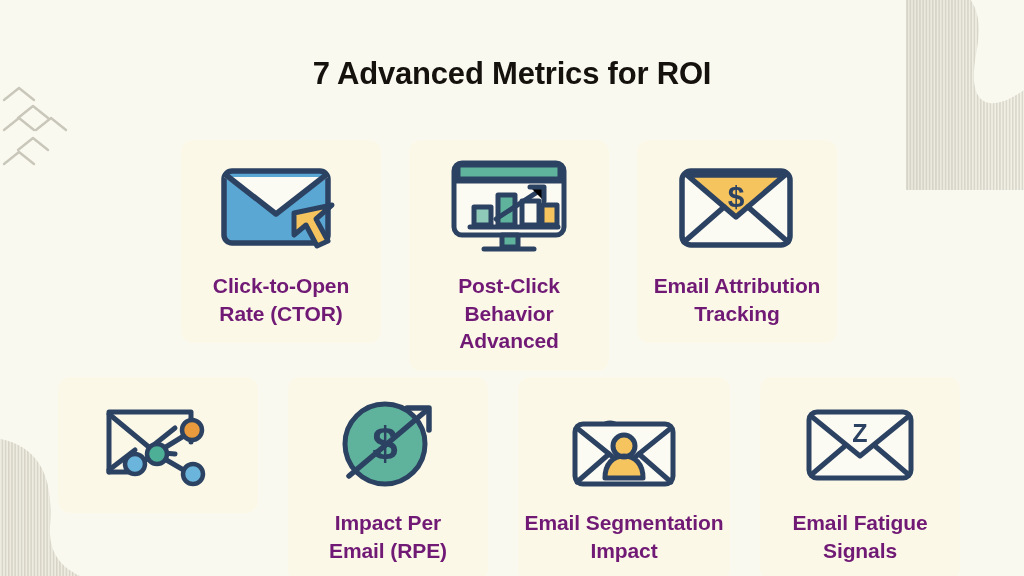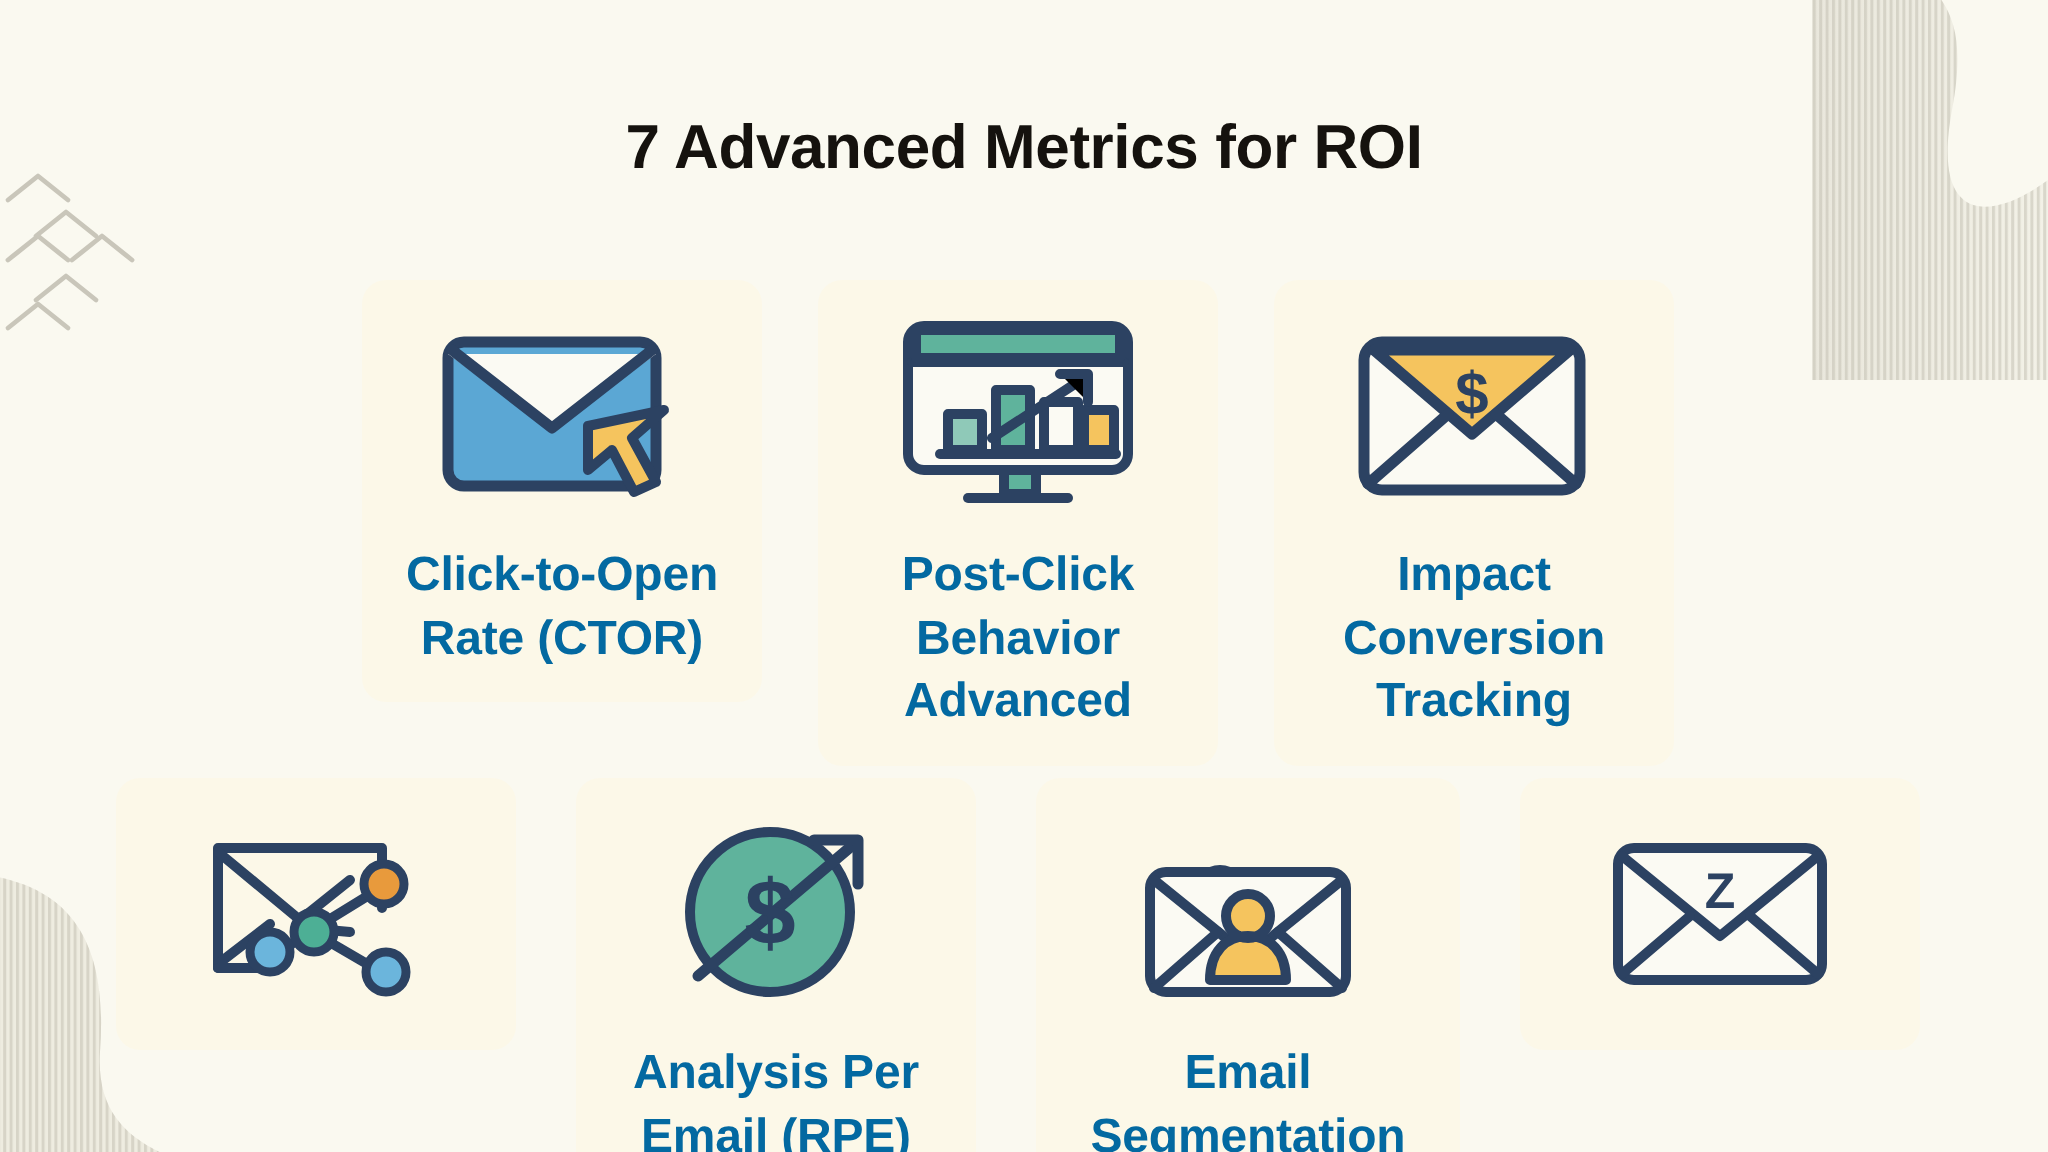--- a/index.html
+++ b/index.html
@@ -58,24 +58,24 @@
 
   .icon-wrap {
     height:106px;
     display:flex; align-items:center; justify-content:center;
   }
   .icon-wrap svg { display:block; }
 
   .tile-label {
     margin-top:12px;
     text-align:center;
-    font-size:24px;
+    font-size:21px;
     font-weight:bold;
     line-height:1.32;
-    color:#0369a1;
+    color:#701a75;
     letter-spacing:-0.1px;
     white-space:pre-line;
   }
 </style>
 </head>
 <body>
 
 <div id="stage">
 
   <svg class="deco chevrons" viewBox="0 0 110 120">
@@ -174,21 +174,21 @@
           <svg width="126" height="100" viewBox="0 0 126 100">
             <g stroke="#2C4262" stroke-width="5.5" stroke-linejoin="round" stroke-linecap="round">
               <rect x="8" y="14" width="108" height="74" rx="9" fill="#FBFAF3"></rect>
               <path d="M13,18 L62,60 L111,18 Z" fill="#F5C45E"></path>
               <path d="M10,85 L50,50" fill="none"></path>
               <path d="M114,85 L74,50" fill="none"></path>
             </g>
             <text x="62" y="50" text-anchor="middle" font-family="'Liberation Sans',sans-serif" font-size="30" font-weight="bold" fill="#2C4262">$</text>
           </svg>
         </div>
-        <div class="tile-label">Impact Conversion
+        <div class="tile-label">Email Attribution
 Tracking</div>
       </div>
     </div>
 
     <div class="row row-2">
 
       <div class="tile">
         <div class="icon-wrap">
           <svg width="126" height="100" viewBox="0 0 126 100">
             <g stroke="#2C4262" stroke-width="5" stroke-linejoin="round" stroke-linecap="round" fill="none">
@@ -215,21 +215,21 @@
         <div class="icon-wrap">
           <svg width="118" height="100" viewBox="0 0 118 100">
             <circle cx="56" cy="50" r="40" fill="#5FB39C" stroke="#2C4262" stroke-width="5"></circle>
             <g stroke="#2C4262" stroke-width="5.5" stroke-linecap="round" stroke-linejoin="round" fill="none">
               <path d="M20,82 L98,16"></path>
               <path d="M78,14 L100,14 L100,36"></path>
             </g>
             <text x="56" y="66" text-anchor="middle" font-family="'Liberation Sans',sans-serif" font-size="46" font-weight="bold" fill="#2C4262">$</text>
           </svg>
         </div>
-        <div class="tile-label">Analysis Per
+        <div class="tile-label">Impact Per
 Email (RPE)</div>
       </div>
 
       <div class="tile wide">
         <div class="icon-wrap">
           <svg width="126" height="100" viewBox="0 0 126 100">
             <g stroke="#2C4262" stroke-width="5" stroke-linejoin="round" stroke-linecap="round">
 
               <path d="M38,40 a11,11 0 1,1 22,0 a11,11 0 1,1 -22,0 M30,72 c0,-14 8,-22 19,-22 c11,0 19,8 19,22 Z" fill="#5FB39C"></path>
               <path d="M70,44 a11,11 0 1,1 22,0 a11,11 0 1,1 -22,0 M62,76 c0,-14 8,-22 19,-22 c11,0 19,8 19,22 Z" fill="#6BB5DC"></path>
@@ -252,16 +252,18 @@
           <svg width="126" height="100" viewBox="0 0 126 100">
             <g stroke="#2C4262" stroke-width="5" stroke-linejoin="round" stroke-linecap="round" fill="none">
               <rect x="12" y="18" width="102" height="66" rx="8" fill="#FBFAF3"></rect>
               <path d="M14,22 L63,62 L112,22"></path>
               <path d="M14,81 L48,52"></path>
               <path d="M112,81 L78,52"></path>
             </g>
             <text x="63" y="48" text-anchor="middle" font-family="'Liberation Sans',sans-serif" font-size="25" font-weight="bold" fill="#2C4262">Z</text>
           </svg>
         </div>
+        <div class="tile-label">Email Fatigue
+Signals</div>
       </div>
     </div>
   </div>
 </div>
 
 </body></html>

